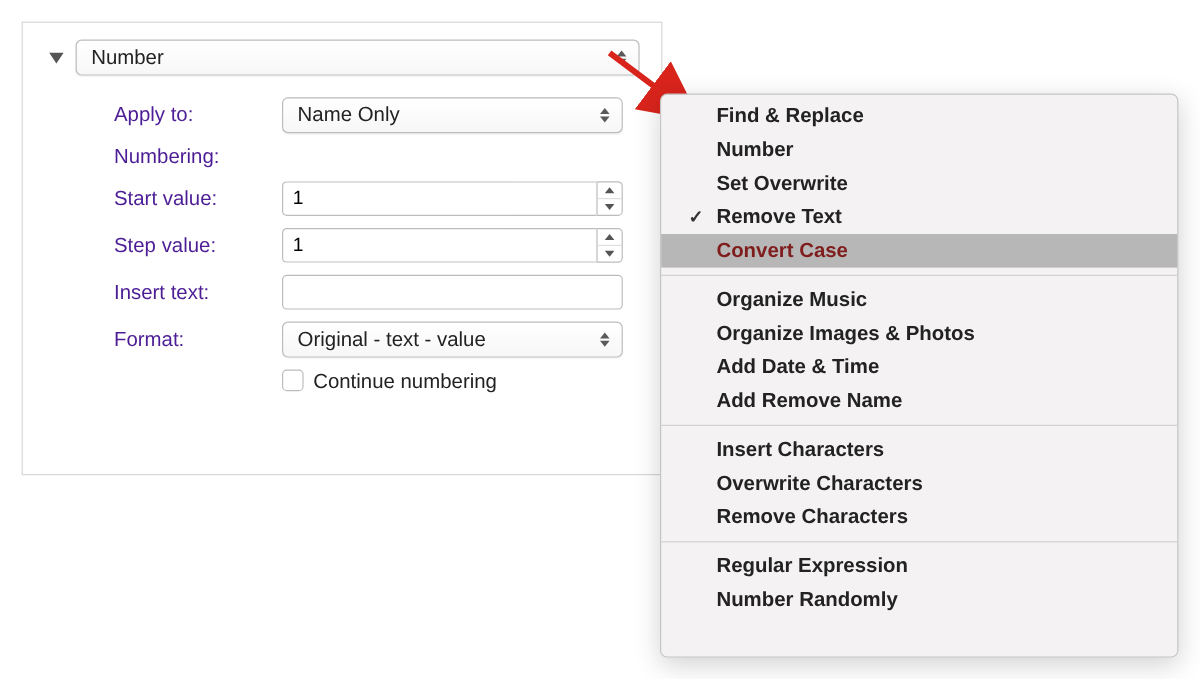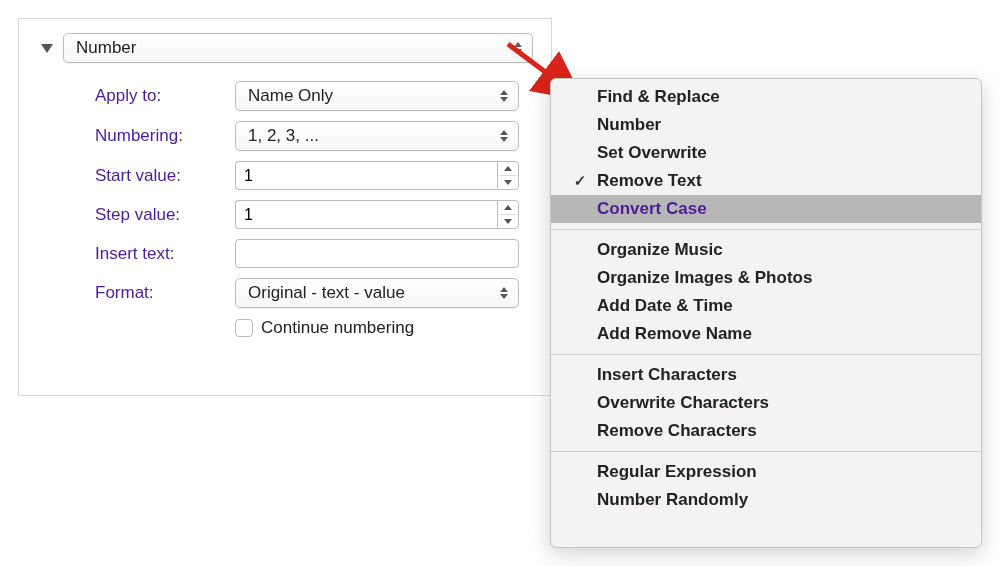--- a/index.html
+++ b/index.html
@@ -143,21 +143,20 @@
     }
     .stepper-down {
       width: 0;
       height: 0;
       border-left: 4px solid transparent;
       border-right: 4px solid transparent;
       border-top: 5px solid #555;
     }
     .checkbox-row {
       display: flex;
-      align-items: center;
       margin-top: 6px;
       margin-left: 140px;
       gap: 8px;
     }
     .checkbox {
       width: 18px;
       height: 18px;
       border: 1px solid #bcbcbc;
       border-radius: 4px;
       background: #fff;
@@ -185,21 +184,21 @@
       gap: 8px;
     }
     .menu-check-col {
       width: 18px;
       display: flex;
       align-items: center;
       justify-content: center;
     }
     .menu-item.highlighted {
       background: #b7b7b7;
-      color: #4c1d95;
+      color: #7f1d1d;
     }
     .menu-sep {
       height: 1px;
       background: #d2d2d2;
       margin: 6px 0;
     }
     .checkmark {
       font-size: 15px;
       color: #333;
     }
@@ -236,29 +235,20 @@
           <span class="popup-updown">
             <span class="caret-up"></span>
               <span class="caret-down"></span>
           </span>
         </div>
       </div>
     </div>
 
     <div class="form-row">
       <div class="form-label">Numbering:</div>
-      <div class="form-control">
-        <div class="popup-button sm">
-          <span>1, 2, 3, ...</span>
-          <span class="popup-updown">
-            <span class="caret-up"></span>
-              <span class="caret-down"></span>
-          </span>
-        </div>
-      </div>
     </div>
 
     <div class="form-row">
       <div class="form-label">Start value:</div>
       <div class="form-control">
         <div class="stepper-wrap">
           <input class="text-input" value="1" style="">
           <div class="stepper">
             <div class="stepper-btn">
                 <span class="stepper-up"></span>

